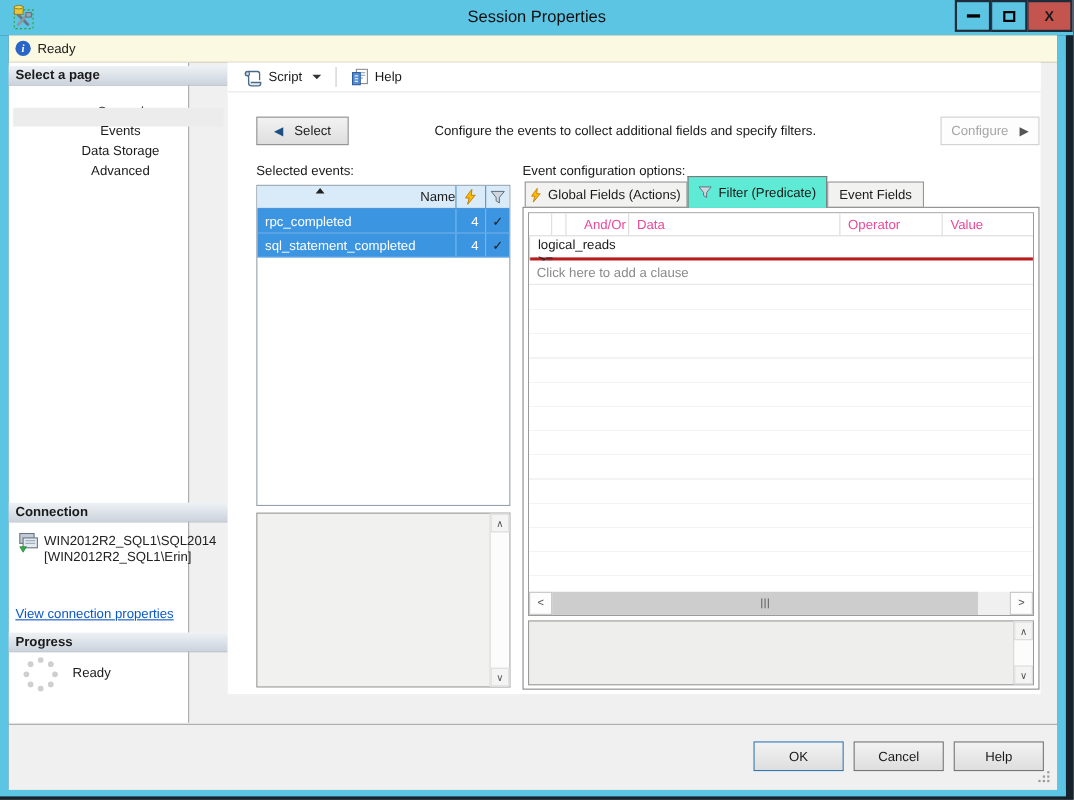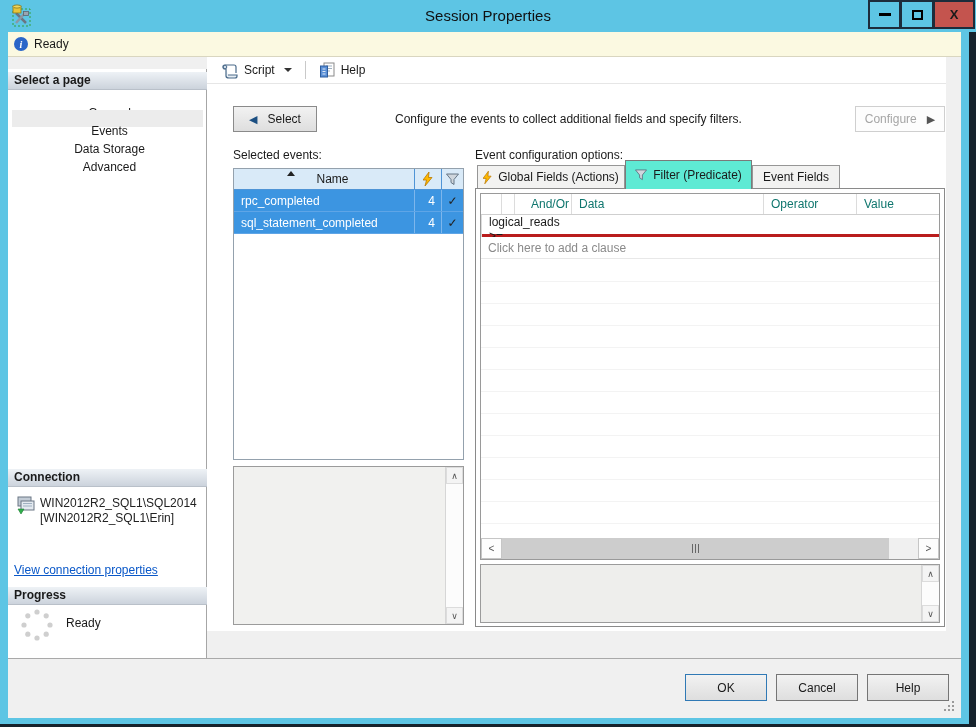--- a/index.html
+++ b/index.html
@@ -30,21 +30,21 @@
   
   .statusbar { left:8px; top:32px; width:953px; height:25px; background:var(--status_bar_bg,#fbf9e1);
                border-bottom:1px solid #d9d6c0; display:flex; align-items:center; padding-left:6px; gap:6px; }
   .info-icon { width:14px; height:14px; border-radius:50%; background:#2a66c8; color:#fff;
                font:italic bold 10px "Liberation Serif", serif; display:flex; align-items:center; justify-content:center; }
 
   
   .inner { left:8px; top:57px; width:953px; height:661px; background:#f0f0f0; }
   .inner > div { position:absolute; }
 
-  .sidebar { left:0; top:12px; width:199px; height:600px; background:#fff; border-right:1px solid #a6a6a6; }
+  .sidebar { left:0; top:0; width:164px; height:600px; background:#fff; border-right:1px solid #a6a6a6; }
   .sidebar > div { position:absolute; }
   .pane-header { left:0; width:199px; height:18px; background:linear-gradient(#eef2f6,#ccd3dc);
                  border-bottom:1px solid #b9c0c9; font-weight:bold; padding-left:6px; line-height:17px; }
   .page-item { left:4px; width:191px; height:17px; display:flex; align-items:center; gap:14px; padding-left:4px;flex-direction:column; }
   .page-item.selected { background:#ececec; }
   .conn-text { line-height:15px; color:#222; }
   .link { color:var(--link,#0a58c8); text-decoration:underline; cursor:pointer; }
 
   .page-panel { left:199px; top:0; width:739px; height:574px; background:#fff; }
 
@@ -57,21 +57,21 @@
   .btn { border:1px solid #8a8a8a; background:linear-gradient(#f2f2f2,#dedede); display:flex;
          align-items:center; justify-content:center; gap:10px; font-size:12px; }
   .btn.disabled { border-color:#cfcfcf; background:#fdfdfd; color:var(--disabled_text,#a6a6a6); }
   .arrow-back { color:#1c4f82; font-size:11px; }
   .arrow-fwd  { color:#555; font-size:11px; }
 
   
   .ev-table { left:225px; top:111px; width:231px; height:292px; background:#fff; border:1px solid #94a1ad; }
   .ev-hrow { display:flex; height:21px; background:var(--header_cell_bg,#d9eaf8); border-bottom:1px solid #4f94d6; }
   .ev-hcell { border-left:1px solid #4f94d6; display:flex; align-items:center; justify-content:center; position:relative; }
-  .ev-hcell:first-child { border-left:none; justify-content:center; padding-left:17px; }
+  .ev-hcell:first-child { border-left:none; justify-content:flex-end; padding-left:17px; }
   .sort-asc { position:absolute; left:53px; top:2px; width:0; height:0;
               border-left:4px solid transparent; border-right:4px solid transparent; border-bottom:5px solid #222; }
   .ev-row { display:flex; height:22px; background:var(--row_selected,#3c95e1); color:#fff;
             border-bottom:1px solid #5fa5e6; }
   .ev-cell { display:flex; align-items:center; border-left:1px solid #7db6ec; }
   .ev-cell:first-child { border-left:none; padding-left:7px; }
   .c-name { width:180px; } .c-bolt { width:27px; justify-content:flex-end; padding-right:6px; }
   .c-check { width:22px; justify-content:center; color:#222; font-size:12px; }
 
   
@@ -80,21 +80,21 @@
   .sbtn { position:absolute; left:0; width:17px; height:17px; background:#f4f4f4; border:1px solid #dcdcdc;
           color:#555; font-size:9px; display:flex; align-items:center; justify-content:center; }
   .sbtn.up { top:0; } .sbtn.down { bottom:0; }
 
   
   .tab { display:flex; align-items:center; justify-content:center; gap:6px; border:1px solid #969696;
          background:#f2f2f1; z-index:1; }
   .tab.active { background:#5eead4; border-color:#7a7a7a; border-bottom:none; z-index:3; }
   .cfg-panel { left:467px; top:131px; width:470px; height:439px; background:#fff; border:1px solid #8a8a8a; z-index:2; }
   .grid { position:absolute; left:4px; top:4px; width:460px; height:367px; border:1px solid #9a9a9a; background:#fff; }
-  .g-hrow { display:flex; height:21px; border-bottom:1px solid #cfcfcf; color:#0f766e; }
+  .g-hrow { display:flex; height:21px; border-bottom:1px solid #cfcfcf; color:#ec4899; }
   .g-hrow > div, .g-row > div { border-left:1px solid #dcdcdc; display:flex; align-items:center; }
   .g-hrow > div:first-child, .g-row > div:first-child { border-left:none; }
   .g-row { display:flex; height:22px; border-bottom:3px solid #b91c1c;flex-direction:column; }
   .gc0 { width:20px; } .gc1 { width:13px; } .gc2 { width:57px; justify-content:flex-end; padding-right:2px; }
   .gc3 { width:192px; padding-left:7px; } .gc4 { width:93px; padding-left:7px; } .gc5 { flex:1; padding-left:7px; }
   .g-row .gc0, .g-row .gc1 { background:#f0f0f0; }
   .clause-row { height:22px; line-height:22px; padding-left:7px; color:#8a8a8a; border-bottom:1px solid #e8e8e8; }
   .grid-faint { position:absolute; left:0; top:66px; width:458px; height:278px;
                 background:repeating-linear-gradient(#fff 0 21px, #f3f3f3 21px 22px); }
   .hscroll { position:absolute; left:0; top:344px; width:458px; height:21px; background:#f0f0f0; }

